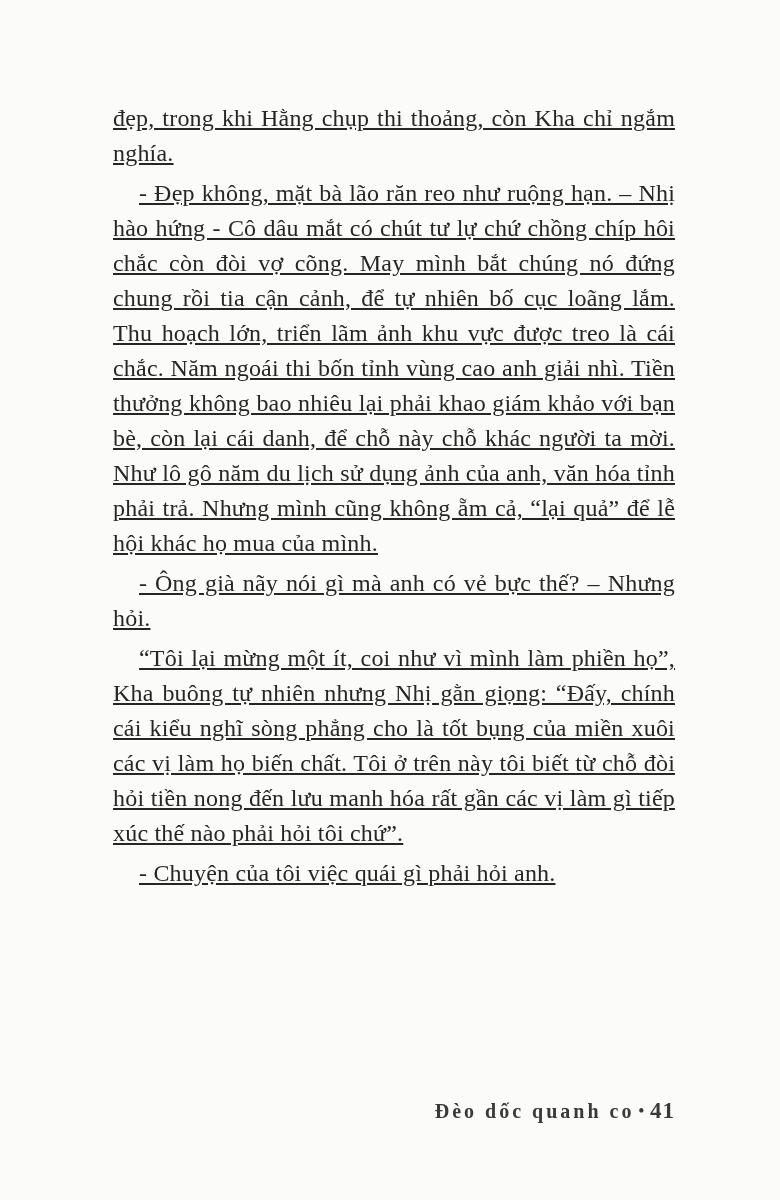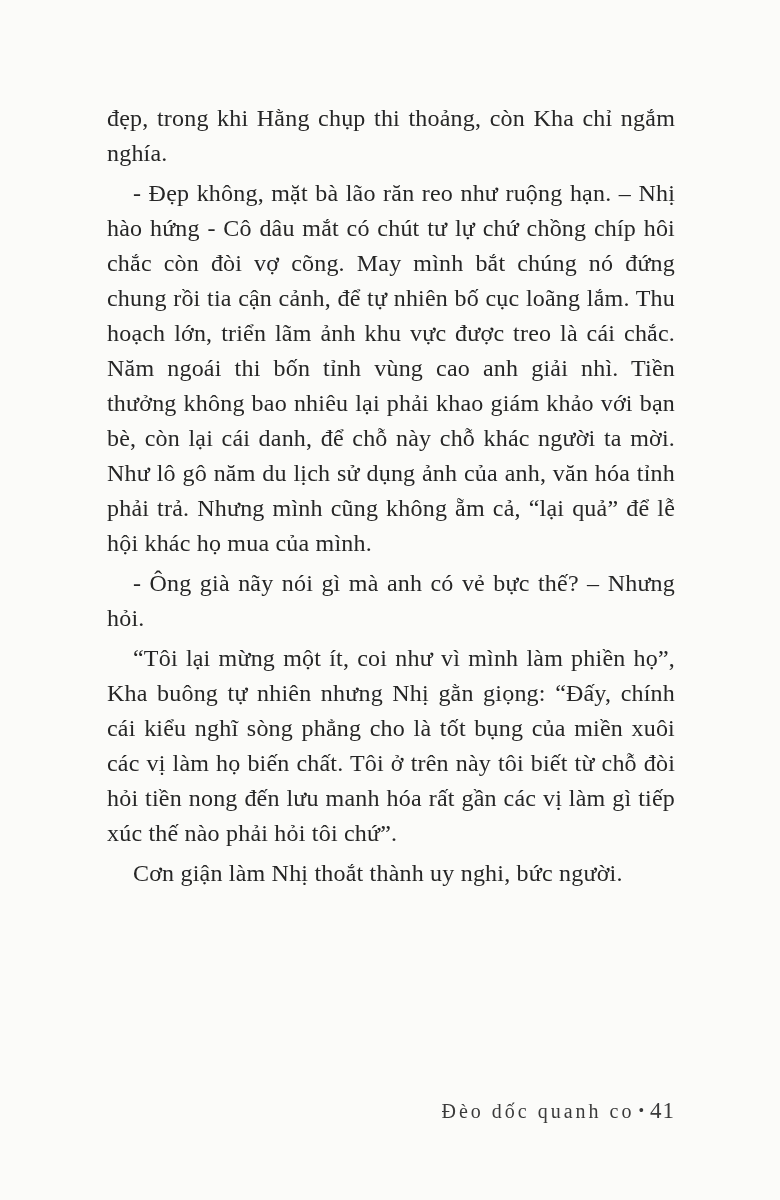--- a/index.html
+++ b/index.html
@@ -24,34 +24,36 @@
     left: 105px;
     top: 101px;
     width: 570px;
     font-size: 24px;
     line-height: 35px;
     text-align: justify;
     text-justify: inter-word;
     letter-spacing: 0.2px;
   }
   .body-text p {
-    margin: 0 0 5px 2px;
+    margin: 0 0 5px 8px;
     padding: 0;
+    text-decoration: underline;
   }
   .body-text p.indent {
     text-indent: 26px;
   }
   .page-footer {
     position: absolute;
     top: 1098px;
     left: 105px;
     width: 570px;
     text-align: right;
     color: #3a3a3a;
     white-space: nowrap;
+    font-weight: bold;
   }
   .running-title {
     font-size: 20px;
     letter-spacing: 3px;
   }
   .footer-sep {
     font-size: 16px;
     padding: 0 6px 0 4px;
     vertical-align: 2px;
   }
@@ -63,20 +65,20 @@
 </head>
 <body>
 
 <div class="page">
 
   <div class="body-text" id="body-text">
       <p class="">đẹp, trong khi Hằng chụp thi thoảng, còn Kha chỉ ngắm nghía.</p>
       <p class="indent">- Đẹp không, mặt bà lão răn reo như ruộng hạn. – Nhị hào hứng - Cô dâu mắt có chút tư lự chứ chồng chíp hôi chắc còn đòi vợ cõng. May mình bắt chúng nó đứng chung rồi tia cận cảnh, để tự nhiên bố cục loãng lắm. Thu hoạch lớn, triển lãm ảnh khu vực được treo là cái chắc. Năm ngoái thi bốn tỉnh vùng cao anh giải nhì. Tiền thưởng không bao nhiêu lại phải khao giám khảo với bạn bè, còn lại cái danh, để chỗ này chỗ khác người ta mời. Như lô gô năm du lịch sử dụng ảnh của anh, văn hóa tỉnh phải trả. Nhưng mình cũng không ẵm cả, “lại quả” để lễ hội khác họ mua của mình.</p>
       <p class="indent">- Ông già nãy nói gì mà anh có vẻ bực thế? – Nhưng hỏi.</p>
       <p class="indent">“Tôi lại mừng một ít, coi như vì mình làm phiền họ”, Kha buông tự nhiên nhưng Nhị gằn giọng: “Đấy, chính cái kiểu nghĩ sòng phẳng cho là tốt bụng của miền xuôi các vị làm họ biến chất. Tôi ở trên này tôi biết từ chỗ đòi hỏi tiền nong đến lưu manh hóa rất gần các vị làm gì tiếp xúc thế nào phải hỏi tôi chứ”.</p>
-      <p class="indent">Cơn giận làm Nhị thoắt thành uy nghi, bức người.</p>
+      <p class="indent">- Chuyện của tôi việc quái gì phải hỏi anh.</p>
     </div>
 
   <div class="page-footer">
     <span class="running-title">Đèo dốc quanh co</span><span class="footer-sep">•</span><span class="page-number">41</span>
   </div>
 
 </div>
 
 </body></html>

